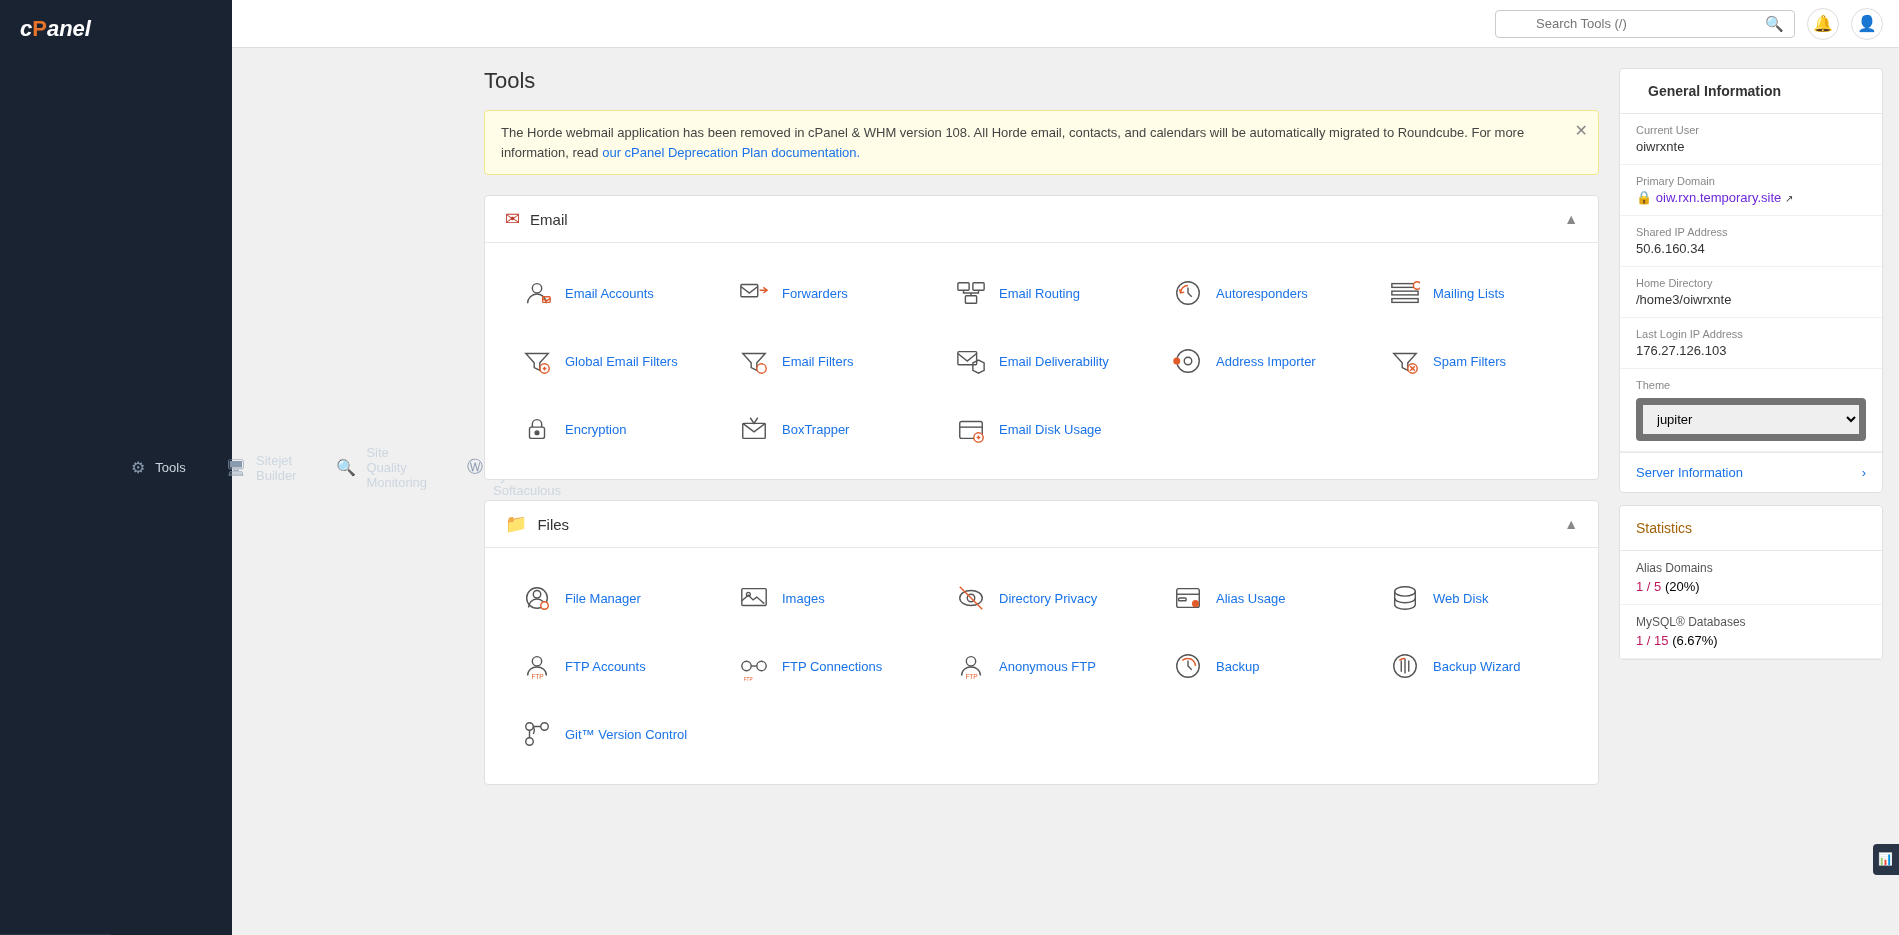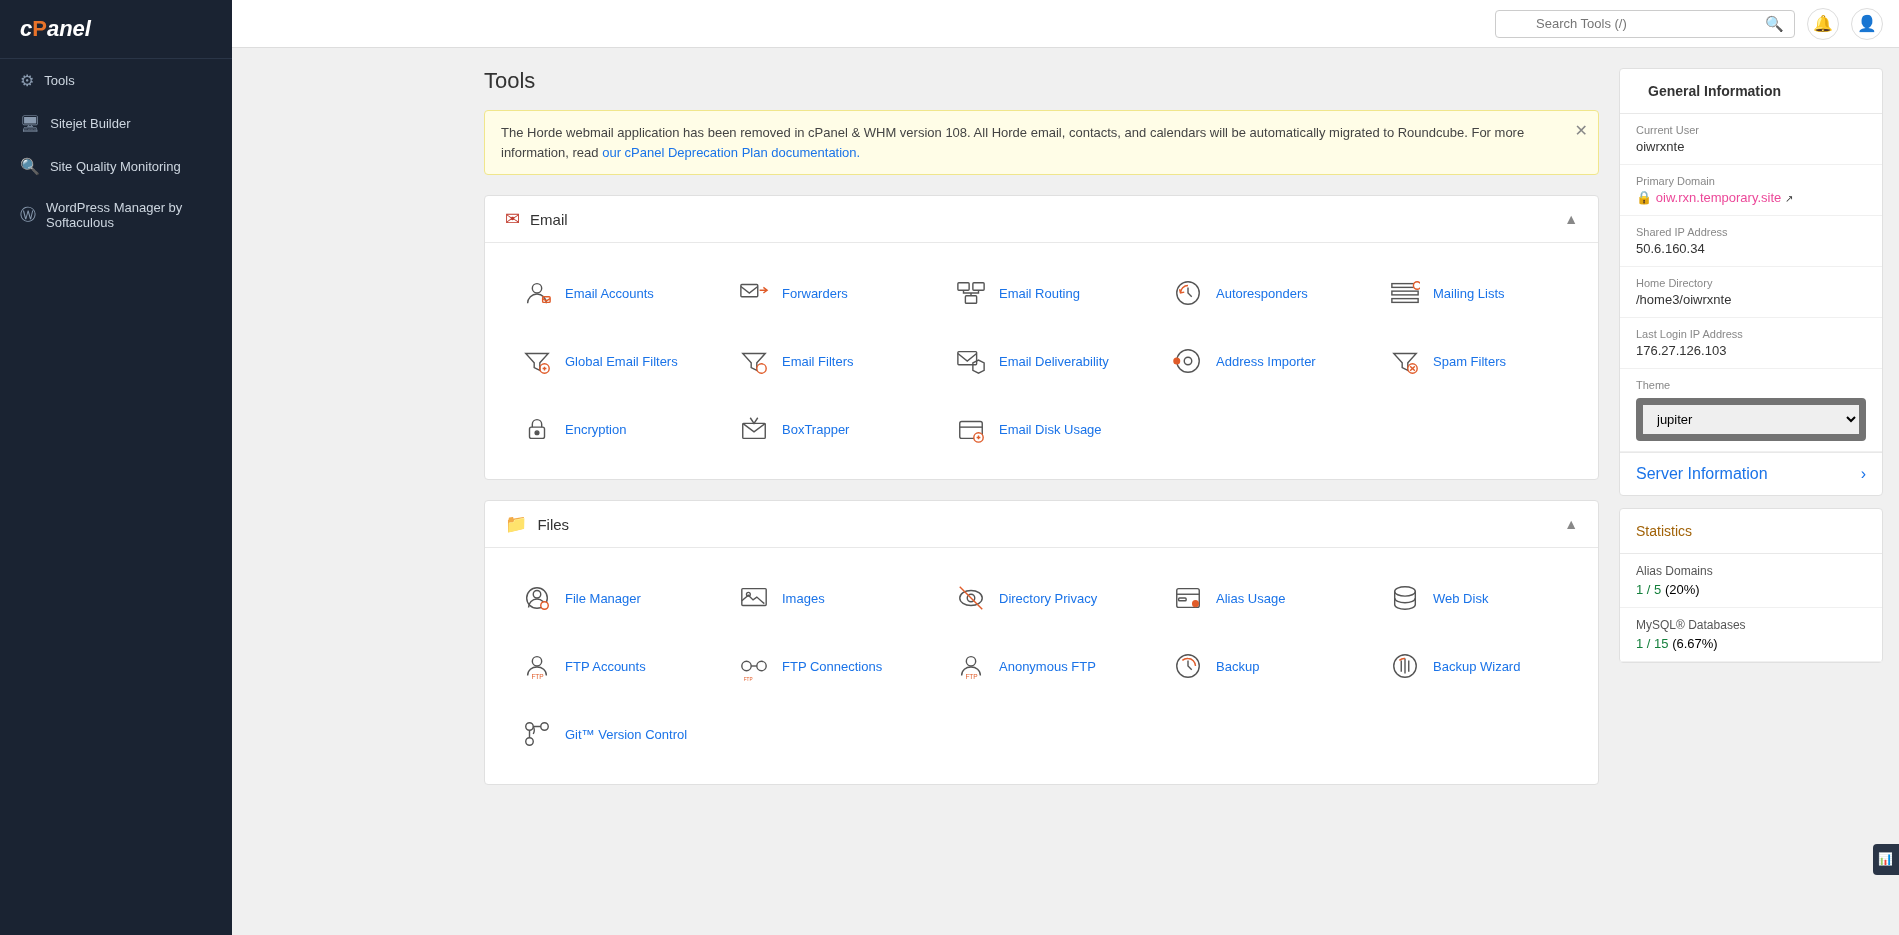--- a/index.html
+++ b/index.html
@@ -5,21 +5,21 @@
     * { box-sizing: border-box; margin: 0; padding: 0; }
     body { font-family: -apple-system, BlinkMacSystemFont, 'Segoe UI', sans-serif; font-size: 14px; background: #f0f0f0; display: flex; height: 100vh; overflow: hidden; }
 
     
     #sidebar {
       width: 232px;
       min-width: 232px;
       background: #1a2332;
       color: #fff;
       display: flex;
-      flex-direction: column;
+      flex-direction: row;
       height: 100vh;
     }
     #sidebar .logo {
       padding: 16px 20px;
       border-bottom: 1px solid #2a3547;
     }
     #sidebar .logo span {
       font-size: 22px;
       font-weight: bold;
       color: #fff;
@@ -194,37 +194,37 @@
       padding: 14px 28px;
       border-bottom: 1px solid #e8e8e8;
     }
     .info-row {
       padding: 10px 16px;
       border-bottom: 1px solid #f0f0f0;
     }
     .info-row:last-child { border-bottom: none; }
     .info-label { font-size: 11px; color: #888; margin-bottom: 3px; }
     .info-value { font-size: 13px; color: #333; }
-    .info-value a { color: #ec4899; text-decoration: none; }
+    .info-value a { color: #6d28d9; text-decoration: none; }
     .theme-select {
       width: 100%;
       padding: 6px 10px;
       border: 7px solid #737373;
       border-radius: 4px;
       font-size: 13px;
       margin-top: 4px;
     }
     .server-info-link {
       display: flex;
       align-items: center;
       justify-content: space-between;
       padding: 12px 16px;
       color: #1a73e8;
       cursor: pointer;
-      font-size: 16px;
+      font-size: 13px;
       border-top: 1px solid #e8e8e8;
     }
 
     .stats-card {
       background: #fff;
       border: 1px solid #e0e0e0;
       border-radius: 4px;
       margin: 12px 16px 0 0;
     }
     .stats-card-title {
@@ -233,21 +233,21 @@
       color: #a16207;
       padding: 14px 16px;
       border-bottom: 1px solid #e8e8e8;
     }
     .stat-row {
       padding: 10px 16px;
       border-bottom: 1px solid #f0f0f0;
     }
     .stat-label { font-size: 12px; color: #555; margin-bottom: 4px; }
     .stat-value { font-size: 13px; }
-    .stat-value .highlight { color: #15803d; font-weight: 500; margin-top: 37px; }
+    .stat-value .highlight { color: #be185d; font-weight: 500; margin-top: 37px; }
 
     
     .floating-tab {
       position: fixed;
       right: 0;
       bottom: 60px;
       background: #2a3547;
       color: #fff;
       padding: 8px 6px;
       cursor: pointer;

